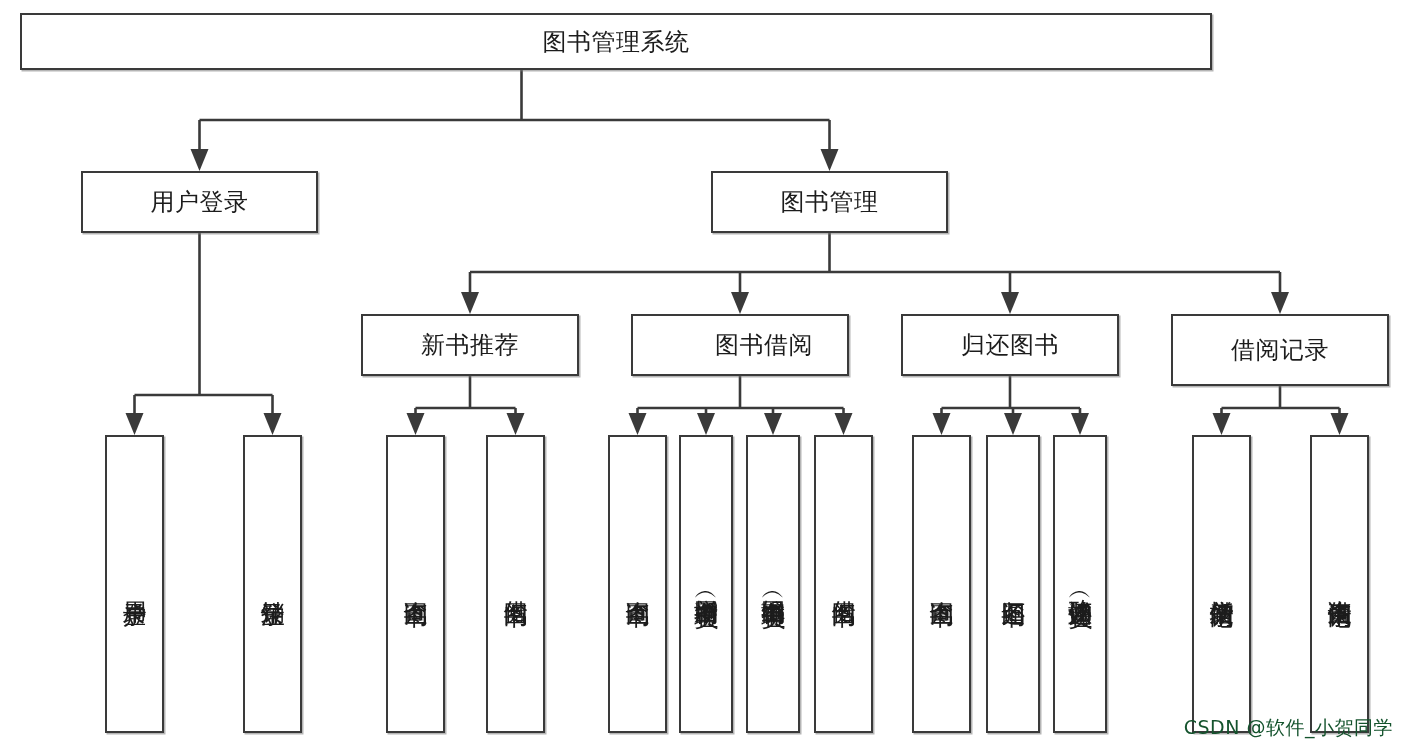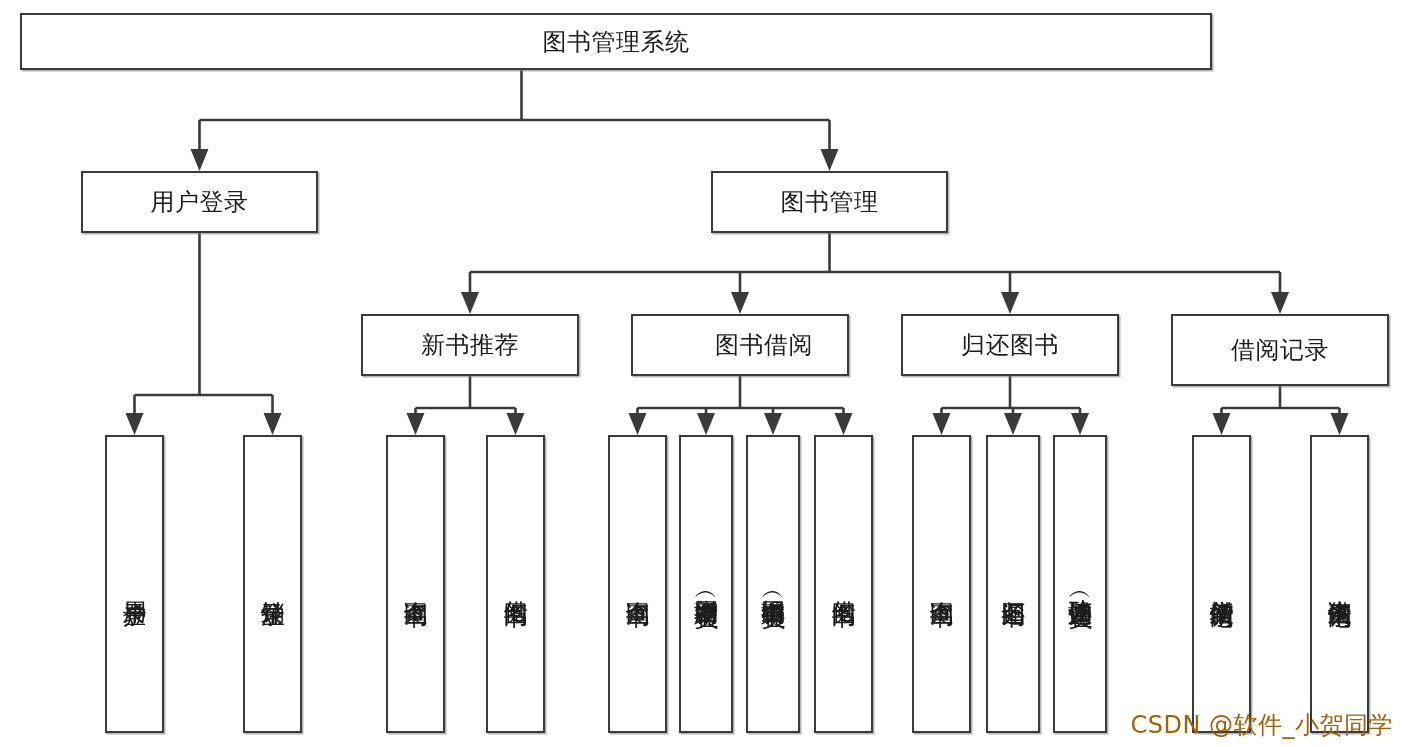--- a/index.html
+++ b/index.html
@@ -67,22 +67,22 @@
     stroke-width: 2.6;
     fill: none;
   }
   .edge-head {
     fill: #3a3a3a;
   }
   #watermark {
     position: absolute;
     right: 12px;
     bottom: 6px;
-    font-size: 24px;
-    color: #a16207;
+    font-size: 19px;
+    color: #14532d;
     white-space: nowrap;
     letter-spacing: 0.5px;
   }
 </style>
 </head>
 <body>
 
 <div id="diagram">
   <svg class="edges" viewBox="0 0 1405 747" id="edge-svg">
       <line x1="521.5" y1="70" x2="521.5" y2="120" class="edge-line"></line>

